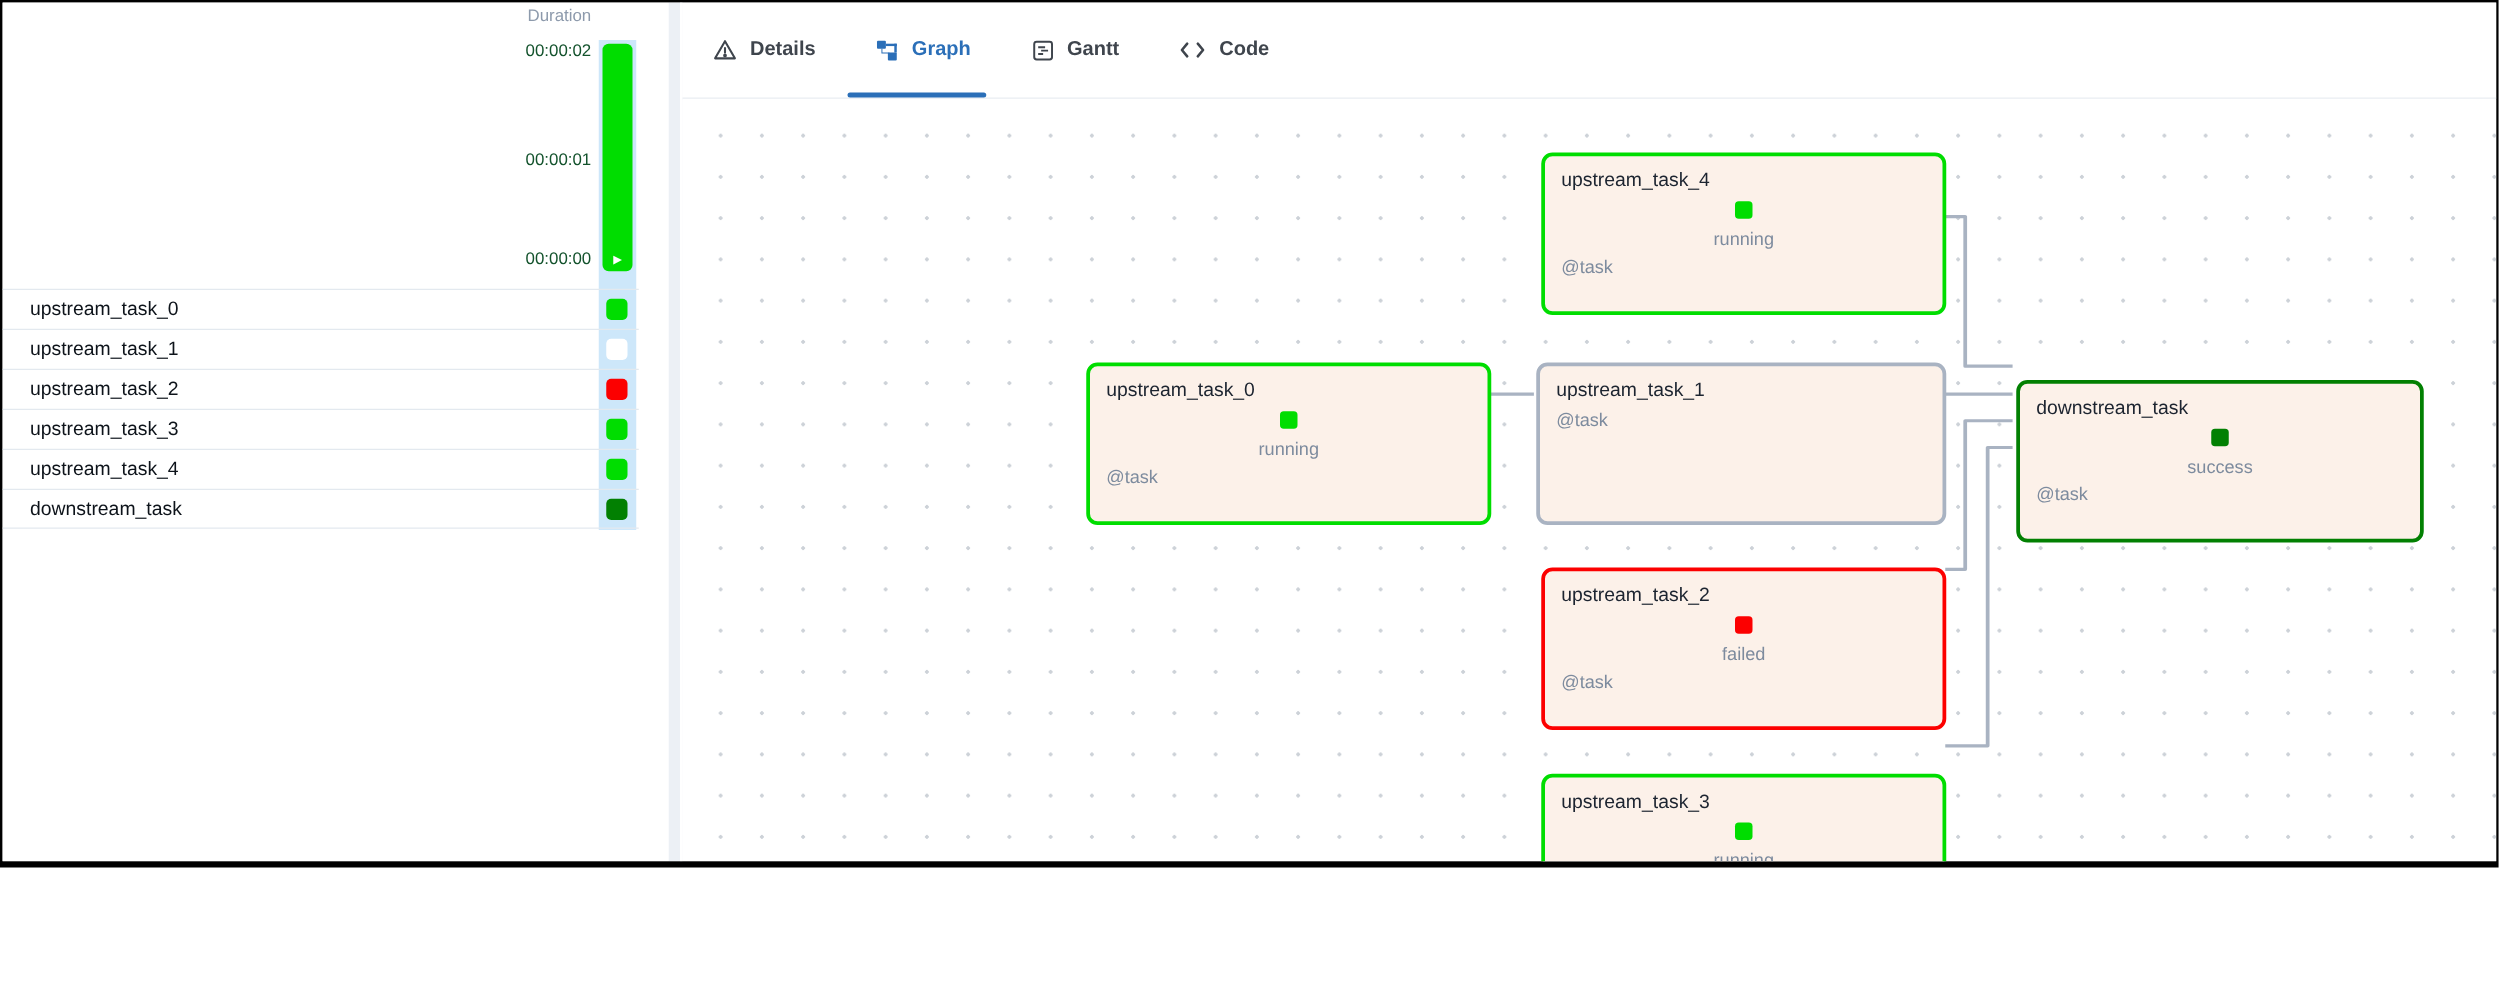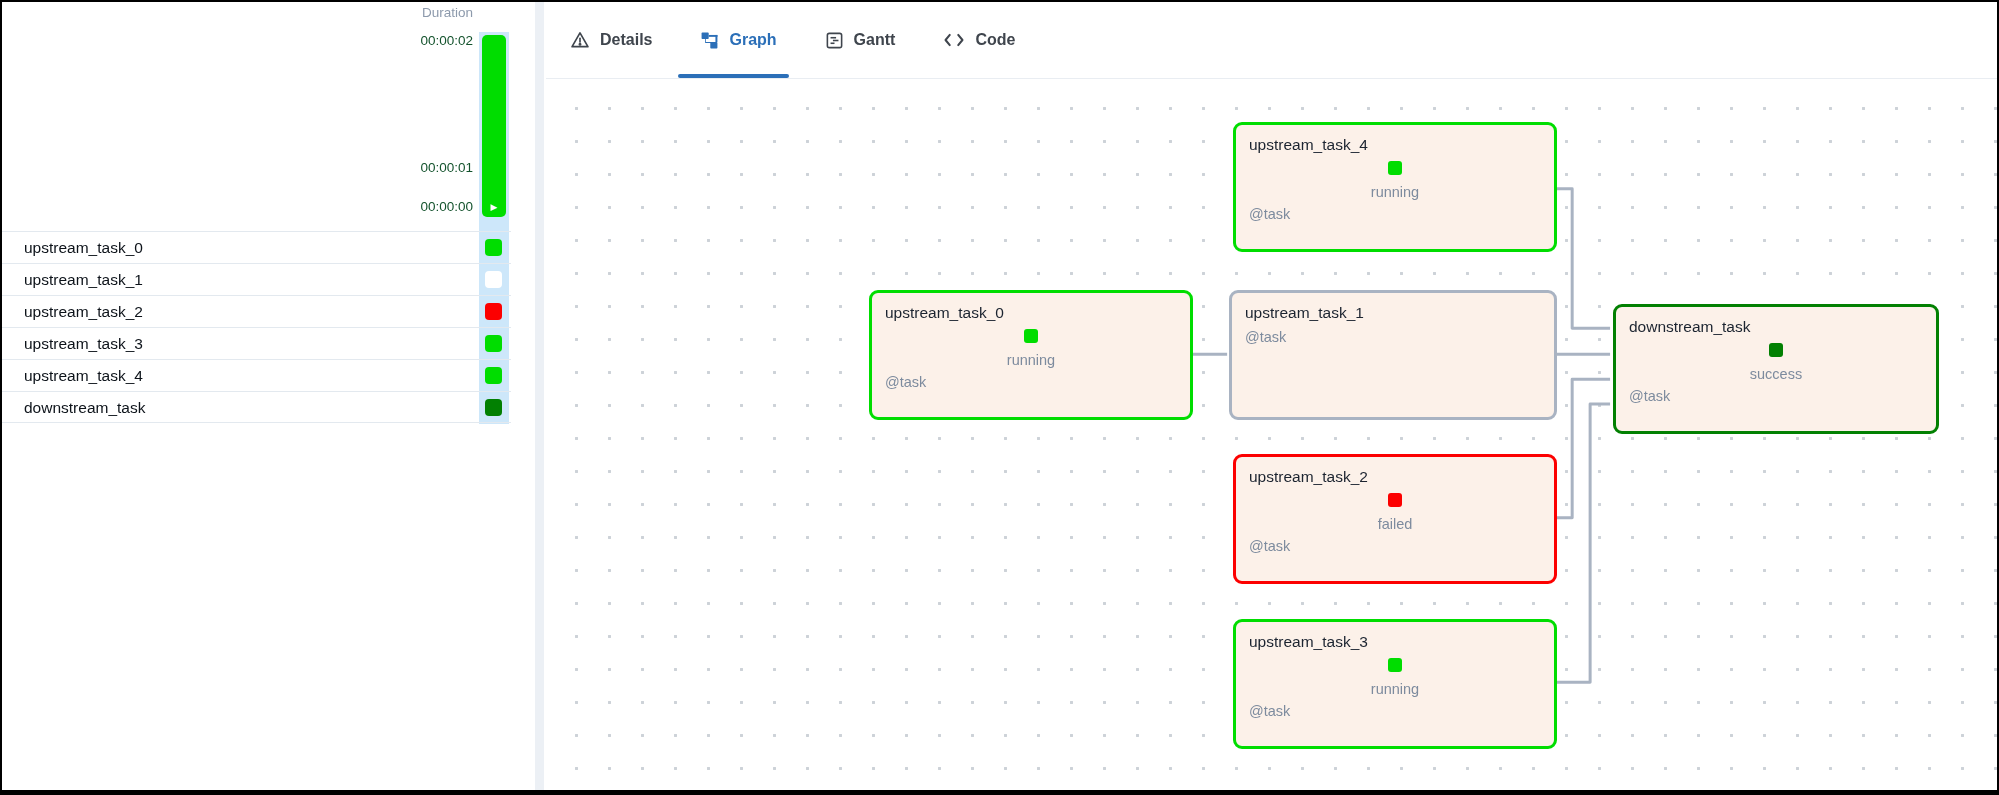--- a/index.html
+++ b/index.html
@@ -1,27 +1,27 @@
 <!DOCTYPE html>
 <html><head>
 <meta charset="utf-8">
 <style>
   * { margin:0; padding:0; box-sizing:border-box; }
   html,body { width:1999px; height:795px; background:#fff; font-family:"Liberation Sans","DejaVu Sans",sans-serif; }
   .frame {
-    position:relative; width:1999px; height:795px; background:#fff;
+    position:relative; width:1999px; height:694px; background:#fff;
     border:2px solid #000; border-bottom:5px solid #000; overflow:hidden;
   }
   
   .left-panel { position:absolute; left:0; top:0; width:533px; height:100%; background:#fff; }
   .panel-divider { position:absolute; left:533px; top:0; width:11px; height:100%; background:#ecf0f5; border-right:2px solid #fff; }
   .duration-header { position:absolute; left:371px; top:3px; width:100px; text-align:right;
     font-size:13.5px; color:#8d9aac; }
   .tick { position:absolute; left:351px; width:120px; text-align:right; font-size:13.5px; color:#14532d; }
-  .tick-0 { top:31px; } .tick-1 { top:118px;margin-top:40px; } .tick-2 { top:197px; }
+  .tick-0 { top:31px; } .tick-1 { top:118px; } .tick-2 { top:197px; }
   .chart-col { position:absolute; left:477px; top:30px; width:30px; height:392px; background:#cde7fa; }
   .duration-bar { position:absolute; left:480px; top:33px; width:24px; height:182px;
     background:#00dd00; border-radius:5px; }
   .duration-bar .play { position:absolute; bottom:4px; left:0; width:100%; text-align:center;
     color:#fff; font-size:9px; line-height:12px; }
   .task-list { position:absolute; left:0; top:229px; width:509px; }
   .task-row { position:relative; height:32px; border-top:1px solid #e3e9ef; }
   .task-row:last-child { border-bottom:1px solid #e3e9ef; }
   .task-name { position:absolute; left:22px; top:0; line-height:31px; font-size:15.5px; color:#0d131a; }
   .status-sq { position:absolute; left:483px; top:7px; width:17px; height:17px; border-radius:4px; }

